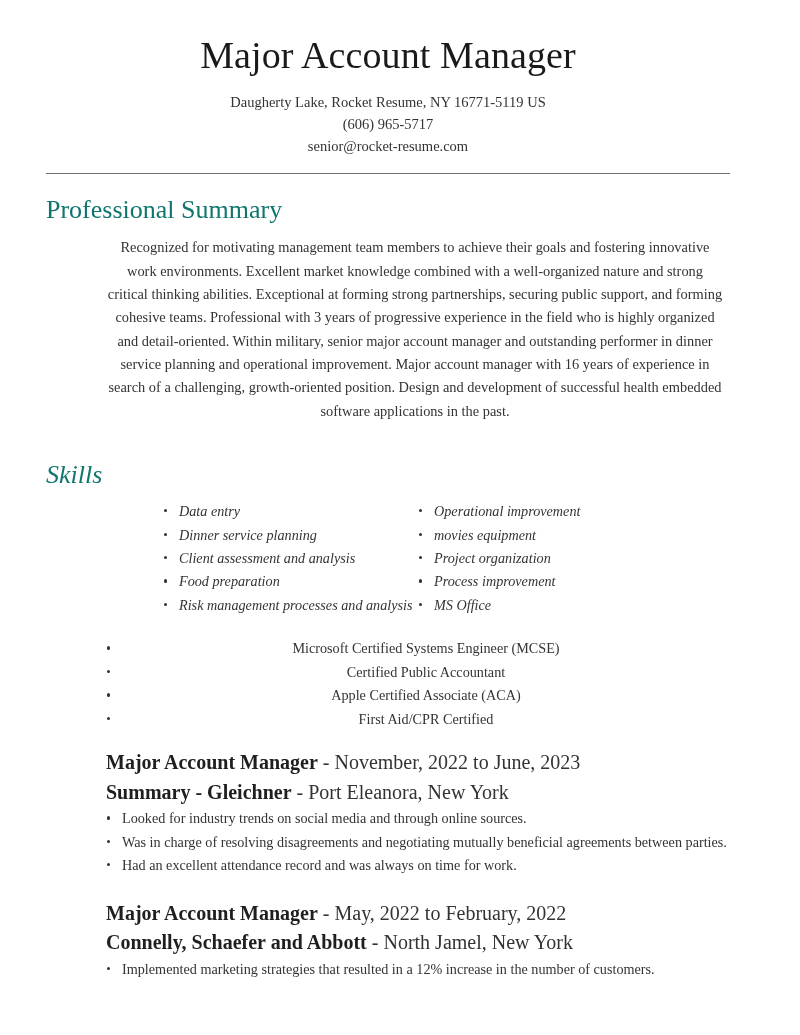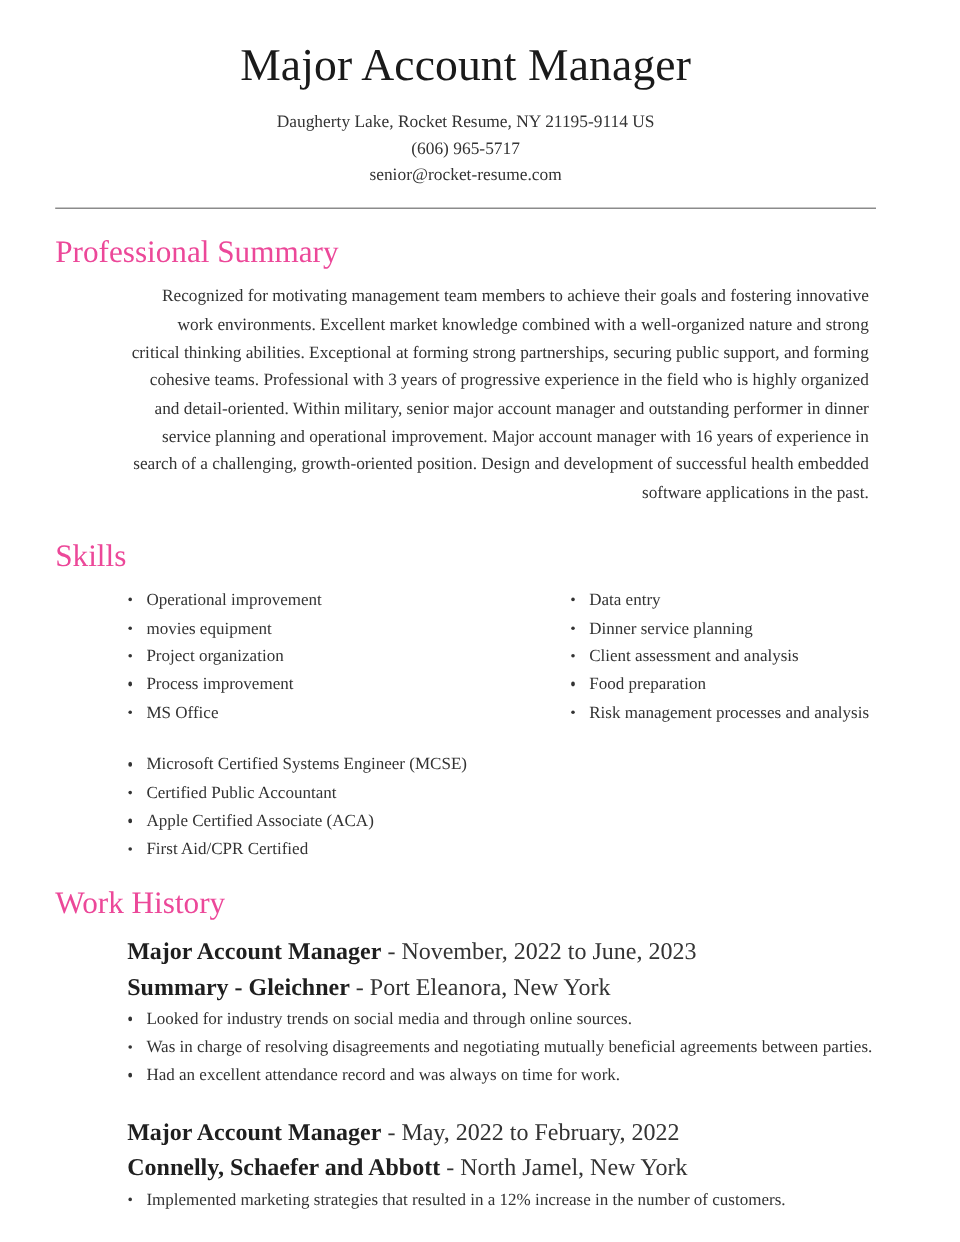--- a/index.html
+++ b/index.html
@@ -49,35 +49,35 @@
   }
 
   
   .section {
     padding: 0 46px;
   }
   .section-heading {
     font-size: 26px;
     font-weight: 400;
     line-height: 1.2;
-    color: #ec4899;
+    color: #0f766e;
     margin: 0;
     padding: 0;
   }
   .section-body {
     padding-left: 60px;
   }
 
   .summary-text {
     font-size: 14.4px;
     line-height: 1.62;
     color: #333333;
     margin: 0;
     padding-right: 6px;
-    text-align: right;
+    text-align: center;
   }
 
   
   ul.bullets {
     list-style: none;
     margin: 0;
     padding: 0;
   }
   ul.bullets > li {
     position: relative;
@@ -135,72 +135,71 @@
     left: 7px;
   }
 </style>
 </head>
 <body>
 
 <div class="page">
 
   <div class="header">
     <h1 class="resume-title">Major Account Manager</h1>
-    <div class="contact-line">Daugherty Lake, Rocket Resume, NY 21195-9114 US</div>
+    <div class="contact-line">Daugherty Lake, Rocket Resume, NY 16771-5119 US</div>
     <div class="contact-line">(606) 965-5717</div>
     <div class="contact-line">senior@rocket-resume.com</div>
     <div class="header-rule"></div>
   </div>
 
   <div class="section" style="margin-top:20px;">
     <h2 class="section-heading">Professional Summary</h2>
     <div class="section-body" style="margin-top:11px;">
       <p class="summary-text">Recognized for motivating management team members to achieve their goals and fostering innovative work environments. Excellent market knowledge combined with a well-organized nature and strong critical thinking abilities. Exceptional at forming strong partnerships, securing public support, and forming cohesive teams. Professional with 3 years of progressive experience in the field who is highly organized and detail-oriented. Within military, senior major account manager and outstanding performer in dinner service planning and operational improvement. Major account manager with 16 years of experience in search of a challenging, growth-oriented position. Design and development of successful health embedded software applications in the past.</p>
     </div>
   </div>
 
-  <div class="section" style="margin-top:25px;">
+  <div class="section" style="margin-top:36px;font-style:italic;">
     <h2 class="section-heading">Skills</h2>
     <div class="section-body" style="margin-top:10px;">
       <div class="skills-cols">
+        <div class="col col-right">
+          <ul class="bullets" id="skills-right">
+              <li>Data entry</li>
+              <li>Dinner service planning</li>
+              <li>Client assessment and analysis</li>
+              <li>Food preparation</li>
+              <li>Risk management processes and analysis</li>
+            </ul>
+        </div>
         <div class="col col-left">
           <ul class="bullets" id="skills-left">
               <li>Operational improvement</li>
               <li>movies equipment</li>
               <li>Project organization</li>
               <li>Process improvement</li>
               <li>MS Office</li>
             </ul>
         </div>
-        <div class="col col-right">
-          <ul class="bullets" id="skills-right">
-              <li>Data entry</li>
-              <li>Dinner service planning</li>
-              <li>Client assessment and analysis</li>
-              <li>Food preparation</li>
-              <li>Risk management processes and analysis</li>
-            </ul>
-        </div>
       </div>
     </div>
   </div>
 
   <div class="section" style="margin-top:20px;">
-    <div class="section-body" style="margin-top:10px;">
+    <div class="section-body" style="margin-top:10px;text-align:center;">
       <ul class="bullets" id="certifications-list">
           <li>Microsoft Certified Systems Engineer (MCSE)</li>
           <li>Certified Public Accountant</li>
           <li>Apple Certified Associate (ACA)</li>
           <li>First Aid/CPR Certified</li>
         </ul>
     </div>
   </div>
 
   <div class="section" style="margin-top:18px;">
-    <h2 class="section-heading">Work History</h2>
     <div class="section-body" style="margin-top:11px;">
       <div id="jobs-container">
           <div class="job">
             <div class="job-line"><span class="strong">Major Account Manager</span><span> - </span><span>November, 2022 to June, 2023</span></div>
             <div class="job-line"><span class="strong">Summary - Gleichner</span><span> - </span><span>Port Eleanora, New York</span></div>
             <ul class="bullets job-bullets">
               <li>Looked for industry trends on social media and through online sources.</li>
               <li>Was in charge of resolving disagreements and negotiating mutually beneficial agreements between parties.</li>
               <li>Had an excellent attendance record and was always on time for work.</li>
             </ul>

